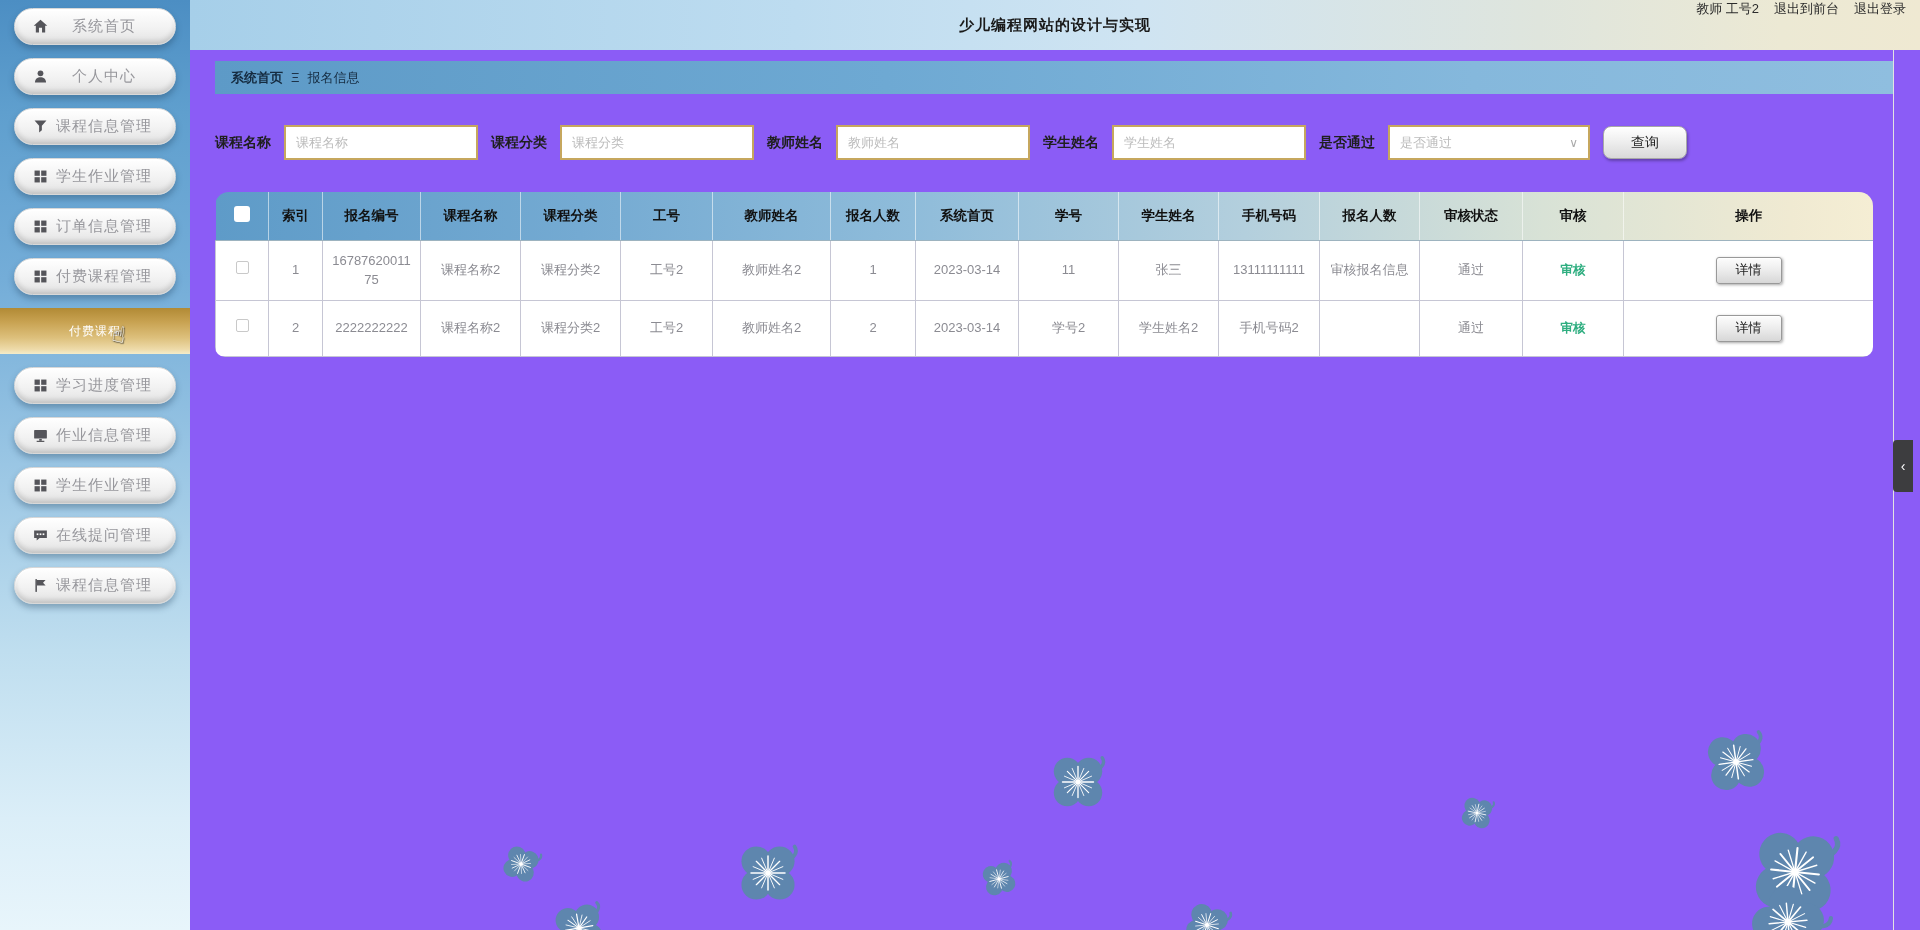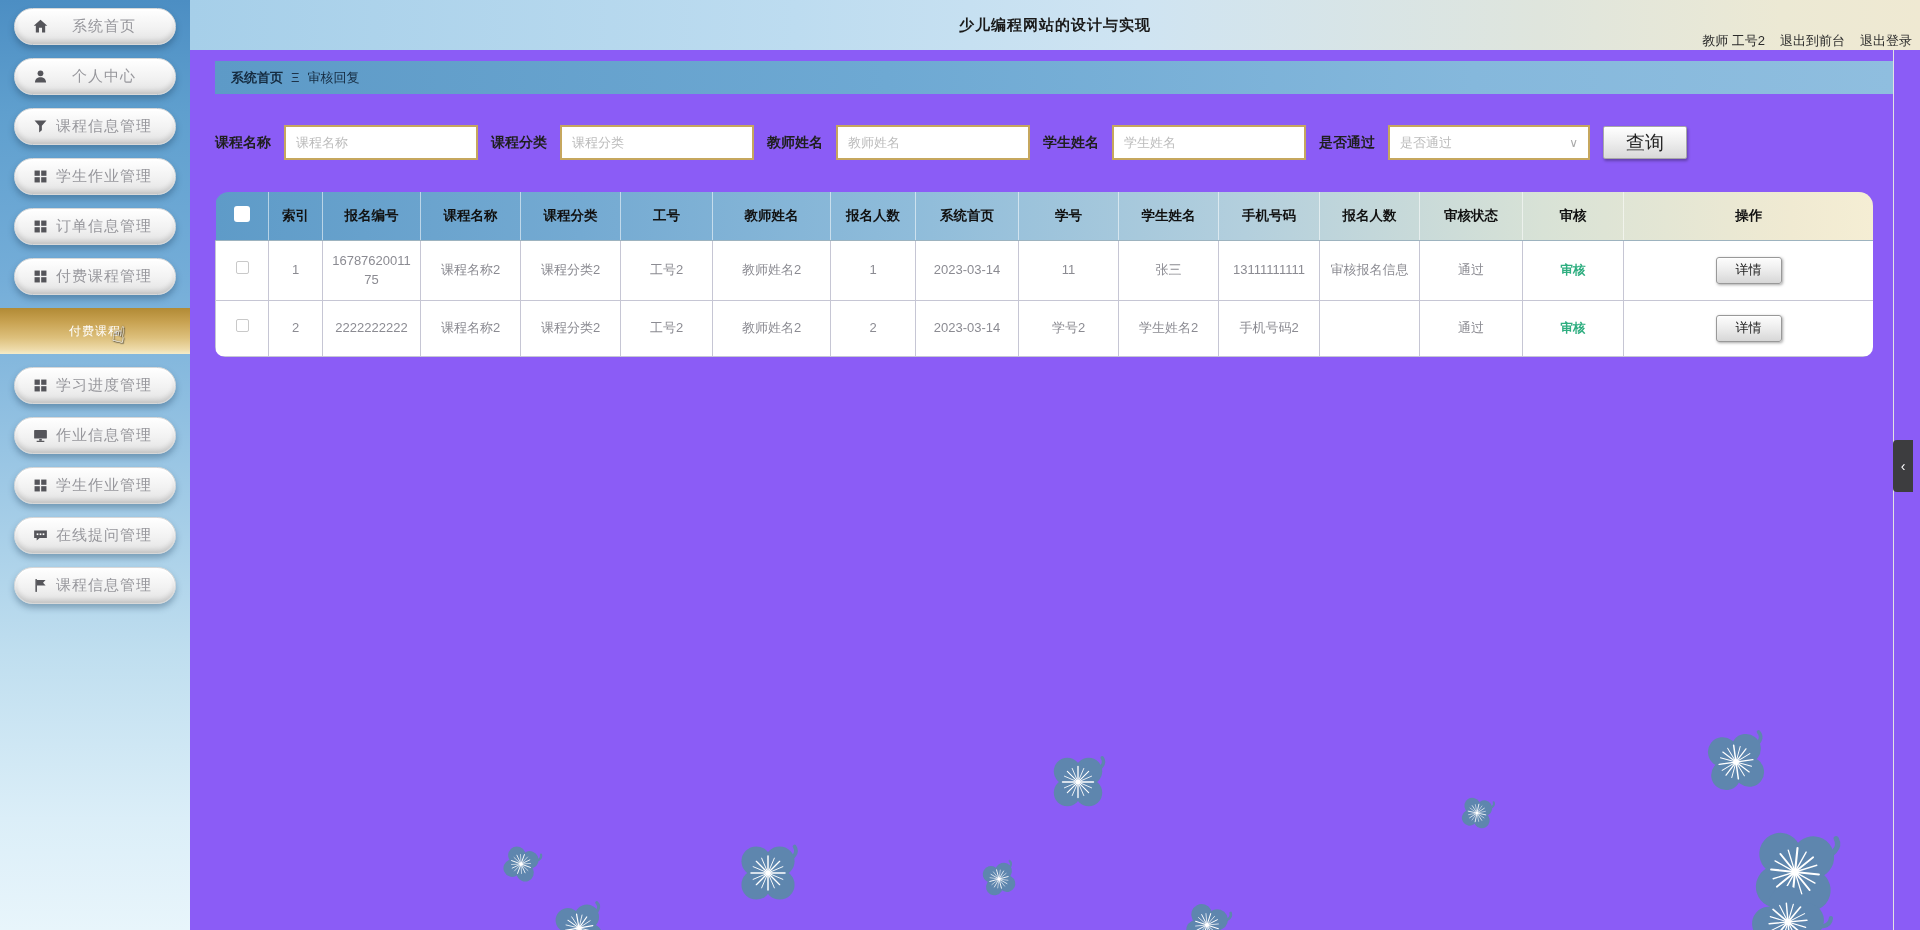--- a/index.html
+++ b/index.html
@@ -27,22 +27,22 @@
     text-shadow:0 0 2px #333,1px 1px 1px #333; transform:rotate(8deg); }
 
   
   .main { position:absolute; left:190px; top:0; width:1730px; height:930px; background:#8b5cf6; }
 
   .topbar { position:relative; height:50px;
     background:linear-gradient(90deg,#a6cfe9 0%,#bddcf0 35%,#cfe4f2 55%,#dfe5dd 78%,#ece9d4 92%,#efe9d2 100%); }
   .topbar .title { position:absolute; left:0; right:0; top:0; height:50px;
     display:flex; align-items:center; justify-content:center;
     font-size:15px; font-weight:bold; color:#1a1a1a; letter-spacing:1px; }
-  .topbar .userbox { position:absolute; right:8px; top:0; height:50px;
-    display:flex; align-items:flex-end; gap:15px; font-size:13px; color:#2b2b2b; }
+  .topbar .userbox { position:absolute; right:14px; top:0; height:50px;
+    display:flex; align-items:flex-start; gap:15px; font-size:13px; color:#2b2b2b; }
   .topbar .userbox .link { cursor:pointer; }
 
   .content { padding:0 27px 0 25px; position:relative; z-index:2; }
 
   .breadcrumb { margin-top:11px; height:33px; width:1678px;
     background:linear-gradient(90deg,#5d9ac7 0%,#6ea9d3 40%,#85b8dc 75%,#8fbedf 100%);
     display:flex; align-items:center; padding:0 16px; font-size:13px; color:#152b40; gap:8px; }
   .breadcrumb .home { font-weight:bold; cursor:pointer; }
   .breadcrumb .sep { font-size:13px; color:#1d3248; }
 
@@ -50,24 +50,24 @@
   .filters { margin-top:31px; display:flex; align-items:center; }
   .f-label { font-size:14px; font-weight:bold; color:#1f1f1f; margin-right:13px; white-space:nowrap; }
   .f-input { width:194px; height:35px; border:2px solid #c6a75e; background:#fff;
     padding:0 10px; font-size:13px; color:#555; margin-right:13px;
     font-family:"Liberation Sans","DejaVu Sans",sans-serif; }
   .f-input::placeholder { color:#bcbcbc; }
   .f-select { width:202px; height:35px; border:2px solid #c6a75e; background:#fff;
     display:flex; align-items:center; justify-content:space-between; padding:0 10px;
     font-size:13px; color:#bcbcbc; margin-right:13px; cursor:pointer; }
   .f-select .chev { color:#aaa; font-size:12px; }
-  .search-btn { width:84px; height:33px; border:1px solid #a8a8a8; border-radius:2px;
+  .search-btn { width:84px; height:33px; border:1px solid #a8a8a8; border-radius:8px;
     background:linear-gradient(180deg,#ffffff 0%,#efefef 45%,#d9d9d9 100%);
     box-shadow:1px 2px 3px rgba(0,0,0,.3), inset 0 1px 1px #fff;
-    font-size:19px; color:#222; cursor:pointer;
+    font-size:14px; color:#222; cursor:pointer;
     font-family:Liberation Sans, sans-serif; }
 
   
   .table-wrap { margin-top:32px; width:1658px; border-radius:14px 14px 10px 10px; overflow:hidden; }
   table { width:1658px; border-collapse:collapse; table-layout:fixed; }
   thead tr { background:linear-gradient(90deg,#5e9bc8 0%,#74aad2 22%,#8fbcda 42%,#b3cfdd 62%,#d8e2d6 80%,#f0ead2 95%,#f5eed4 100%); }
   thead th { height:48px; font-size:13.5px; font-weight:bold; color:#111;
     border-right:1px solid rgba(255,255,255,.55); border-bottom:1px solid #9db3bf; }
   thead th:last-child { border-right:none; }
   tbody td { border:1px solid #c6c6d4; text-align:center; font-size:13px; color:#8b8b92;
@@ -261,21 +261,21 @@
       <span class="link">退出到前台</span>
       <span class="link">退出登录</span>
     </div>
   </div>
 
   <div class="content">
 
     <div class="breadcrumb">
       <span class="home">系统首页</span>
       <span class="sep">Ξ</span>
-      <span>审核回复</span>
+      <span>报名信息</span>
     </div>
 
     <div class="filters">
       <span class="f-label">课程名称</span>
       <input class="f-input" placeholder="课程名称" style="">
       <span class="f-label">课程分类</span>
       <input class="f-input" placeholder="课程分类" style="">
       <span class="f-label">教师姓名</span>
       <input class="f-input" placeholder="教师姓名" style="">
       <span class="f-label">学生姓名</span>

